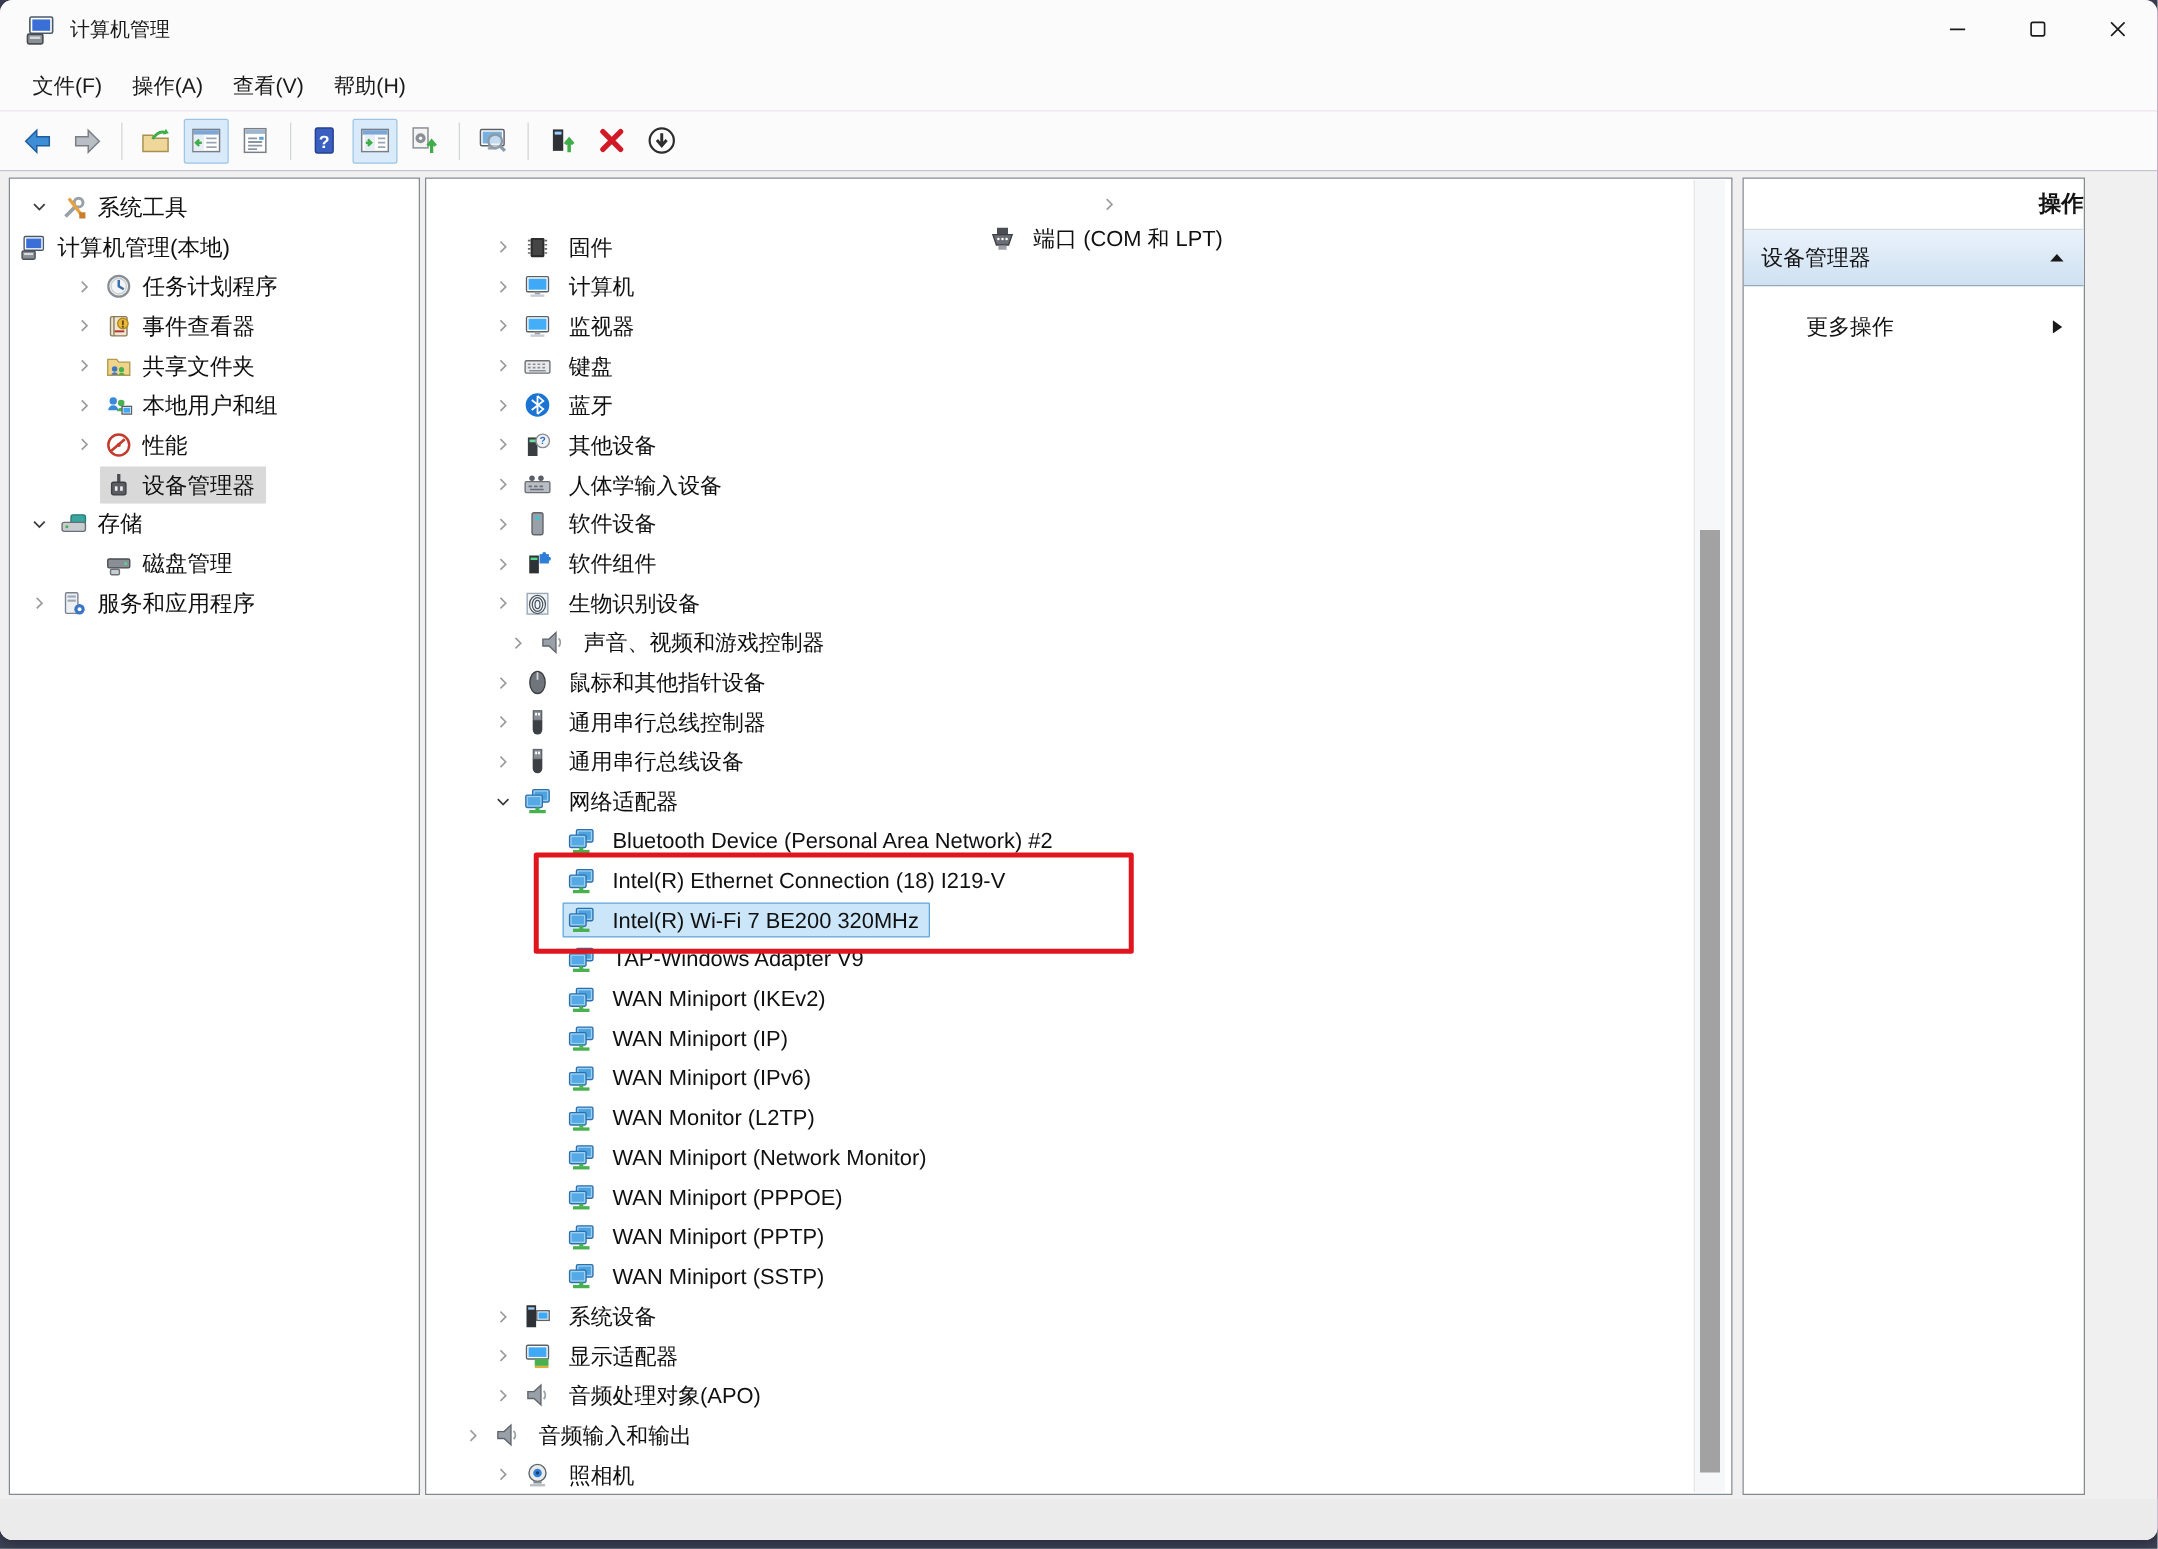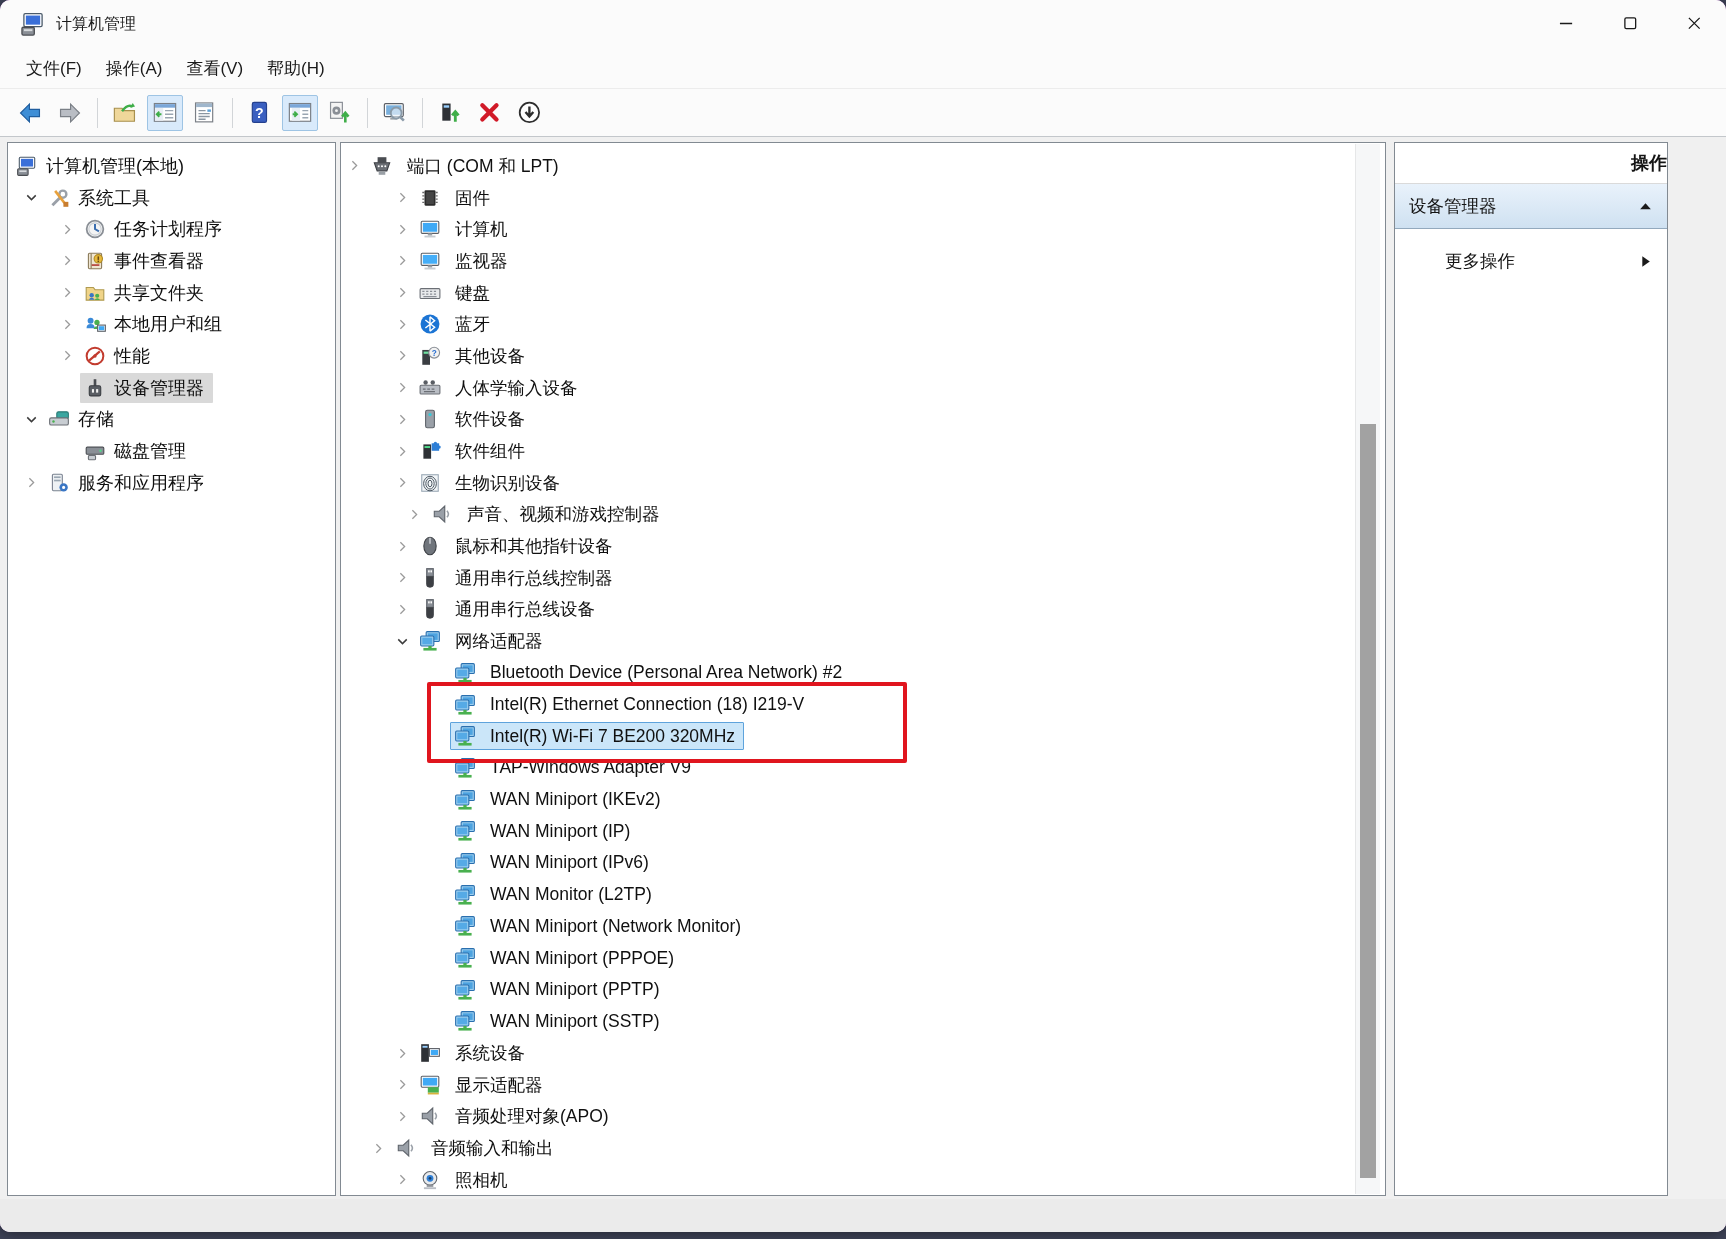--- a/index.html
+++ b/index.html
@@ -185,45 +185,45 @@
           <circle cx="10.5" cy="10.5" r="8.2" fill="#fff" stroke="#2e2e2e" stroke-width="1.5"></circle>
           <path d="M10.5 5.5 V12.8 M7.2 10.2 L10.5 14 L13.8 10.2" stroke="#2e2e2e" stroke-width="2" fill="none"></path>
         </svg>
       </div>
     </div>
 
   <div class="content">
 
     <div class="panel panel-left">
       <div class="tree" id="left-tree">
+          <div class="trow" style="padding-left: 10px;">
+            <span class="chev">
+              <svg viewBox="0 0 20 20">
+                <path d="M5 7.5 L10 12.5 L15 7.5" stroke="#3c3c3c" stroke-width="1.7" fill="none"></path>
+              </svg>
+            </span>
+            <span class="selwrap">
+              <span class="ticon"><svg viewBox="0 0 20 20">
+                  <path d="M4 16.5 L11.5 9" stroke="#9aa0a8" stroke-width="2.6"></path>
+                  <circle cx="13.5" cy="6.5" r="3.2" fill="none" stroke="#9aa0a8" stroke-width="2.2"></circle>
+                  <path d="M6.5 3.5 L15 14.5" stroke="#e8a13c" stroke-width="2.4"></path>
+                  <rect x="14" y="13.5" width="4.5" height="4.5" fill="#c87d2f"></rect>
+                </svg></span>
+              <span class="tlbl">系统工具</span>
+            </span>
+          </div>
           <div class="trow" style="padding-left: 4px;">
             <span class="selwrap">
               <span class="ticon"><svg viewBox="0 0 20 20">
                   <rect x="3" y="2" width="14" height="10" rx="1" fill="#fff" stroke="#4a5a6a"></rect>
                   <rect x="4.5" y="3.5" width="11" height="7" fill="#3a6fd8"></rect>
                   <rect x="1.5" y="12.5" width="9.5" height="6" rx="1" fill="#8a8f96" stroke="#4a4d52"></rect>
                   <rect x="3" y="14" width="6.5" height="1.5" fill="#d8dbde"></rect>
                 </svg></span>
               <span class="tlbl">计算机管理(本地)</span>
-            </span>
-          </div>
-          <div class="trow" style="padding-left: 10px;">
-            <span class="chev">
-              <svg viewBox="0 0 20 20">
-                <path d="M5 7.5 L10 12.5 L15 7.5" stroke="#3c3c3c" stroke-width="1.7" fill="none"></path>
-              </svg>
-            </span>
-            <span class="selwrap">
-              <span class="ticon"><svg viewBox="0 0 20 20">
-                  <path d="M4 16.5 L11.5 9" stroke="#9aa0a8" stroke-width="2.6"></path>
-                  <circle cx="13.5" cy="6.5" r="3.2" fill="none" stroke="#9aa0a8" stroke-width="2.2"></circle>
-                  <path d="M6.5 3.5 L15 14.5" stroke="#e8a13c" stroke-width="2.4"></path>
-                  <rect x="14" y="13.5" width="4.5" height="4.5" fill="#c87d2f"></rect>
-                </svg></span>
-              <span class="tlbl">系统工具</span>
             </span>
           </div>
           <div class="trow" style="padding-left: 46px;">
             <span class="chev">
               <svg viewBox="0 0 20 20">
                 <path d="M7.5 5 L12.5 10 L7.5 15" stroke="#9a9a9a" stroke-width="1.5" fill="none"></path>
               </svg>
             </span>
             <span class="selwrap">
               <span class="ticon"><svg viewBox="0 0 20 20">
@@ -353,21 +353,21 @@
                   <circle cx="14.2" cy="14" r="1.4" fill="#fff"></circle>
                 </svg></span>
               <span class="tlbl">服务和应用程序</span>
             </span>
           </div>
         </div>
     </div>
 
     <div class="panel panel-mid">
       <div class="tree" id="device-tree">
-          <div class="trow" style="">
+          <div class="trow" style="padding-left: 48px; flex-direction: column;">
             <span class="chev">
               <svg viewBox="0 0 20 20">
                 <path d="M7.5 5 L12.5 10 L7.5 15" stroke="#9a9a9a" stroke-width="1.5" fill="none"></path>
               </svg>
             </span>
             <span class="selwrap">
               <span class="ticon"><svg viewBox="0 0 20 20">
                   <rect x="6" y="2" width="8" height="5" fill="#4a4d52"></rect>
                   <path d="M3 7 h14 l-2.6 7.5 h-8.8 z" fill="#6b6f75" stroke="#3c3f44"></path>
                   <circle cx="7" cy="10.2" r="0.9" fill="#fff"></circle>

